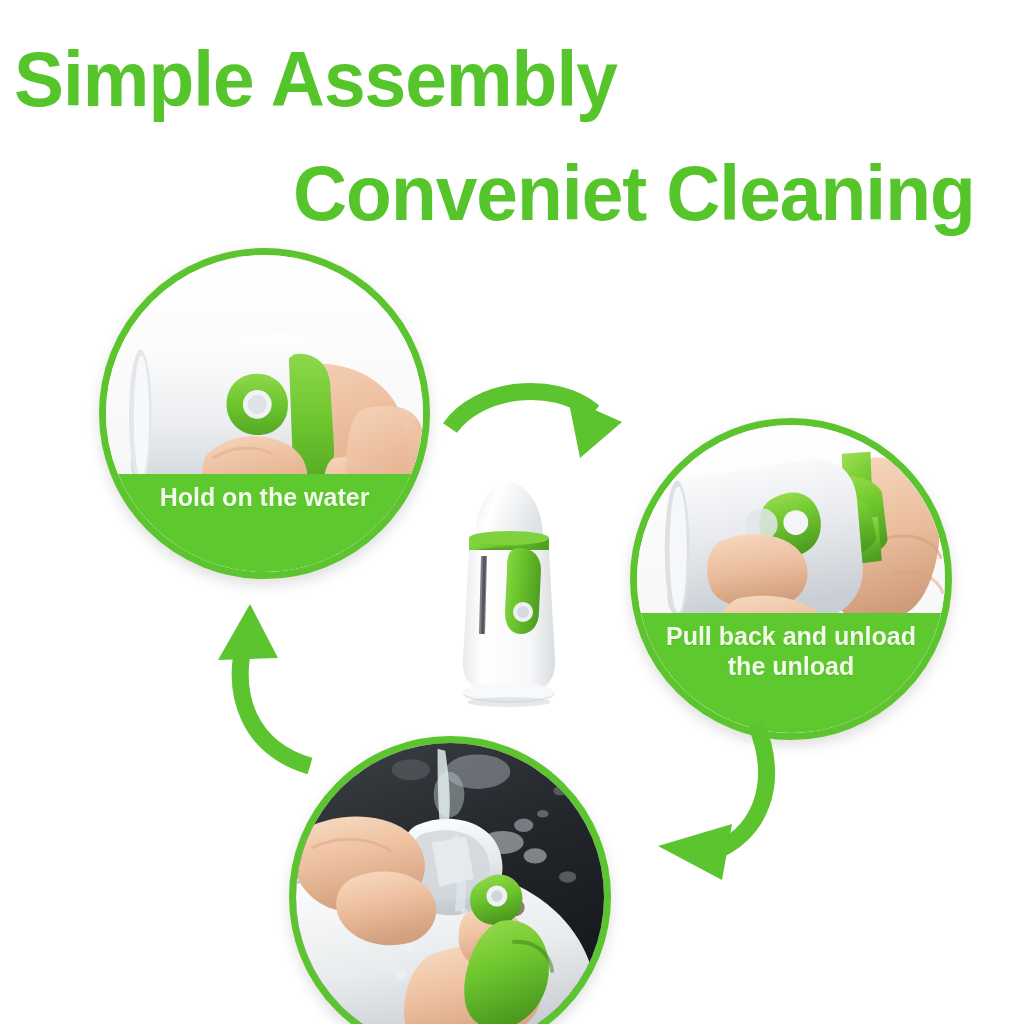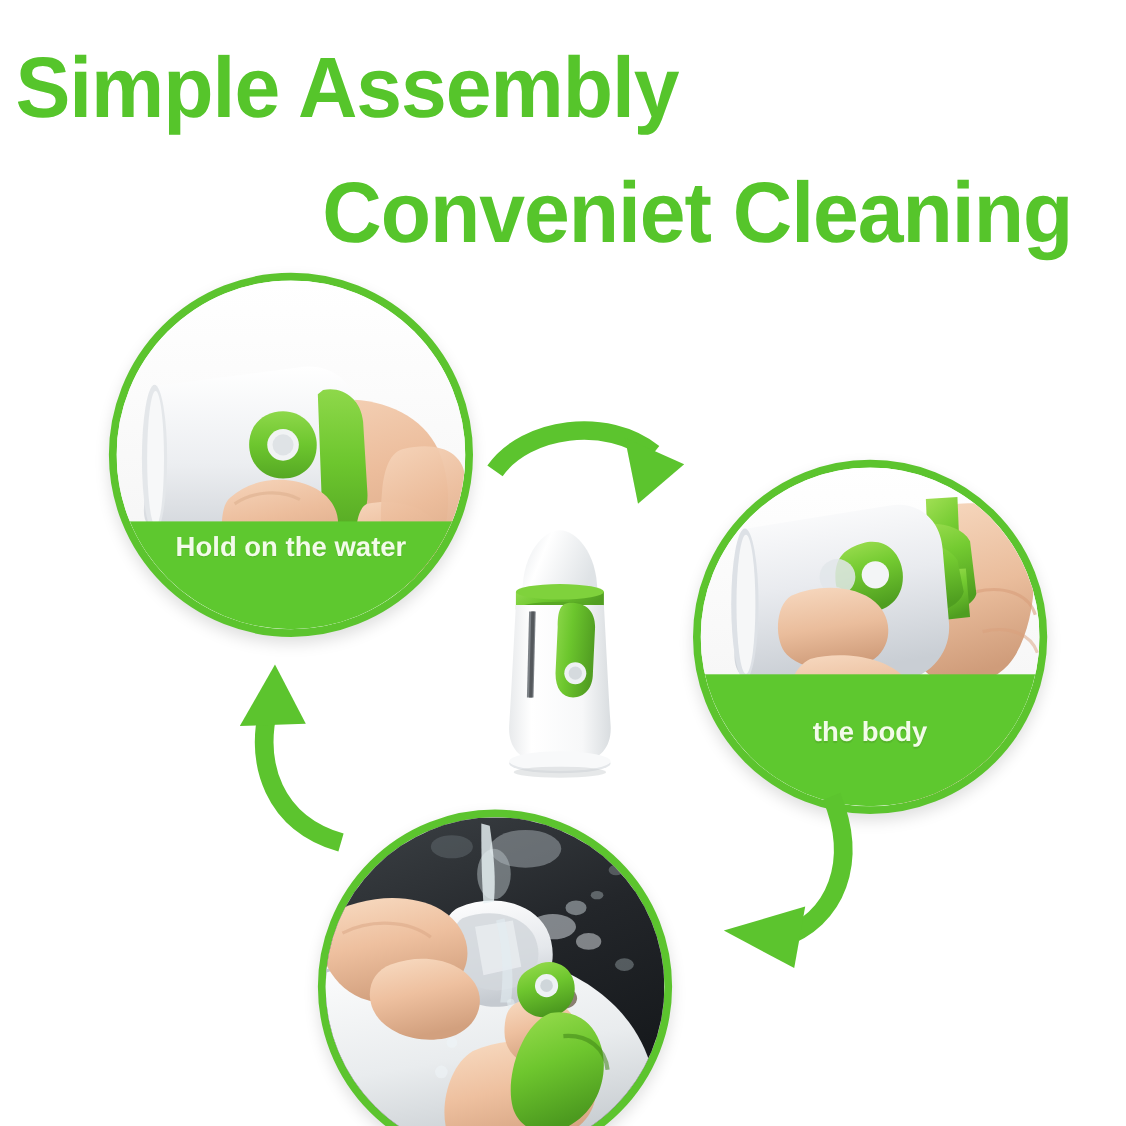--- a/index.html
+++ b/index.html
@@ -235,22 +235,22 @@
         <path d="M104 182 C134 174 174 180 192 198 C208 216 200 244 174 250
                  C140 258 100 248 88 228 C80 212 88 190 104 182 Z" fill="url(#s2skin)"></path>
         <path d="M150 208 C186 200 226 208 244 228" fill="none" stroke="#d99f7c" stroke-width="3" opacity="0.55"></path>
 
         <path d="M140 228 C190 214 260 222 290 252 C312 276 306 310 276 318
                  L150 320 C116 310 104 266 118 246 C124 236 130 231 140 228 Z" fill="url(#s2skin)" opacity="0.97"></path>
       </svg>
     </div>
     <div class="caption-band">
       <div class="caption-text">
-        <br>
-        <span>the body</span>
+        <span>Pull back and unload</span><br>
+        <span>the unload</span>
       </div>
     </div>
   </div>
 
   <div class="step-circle" id="circle-3">
     <div class="photo">
       <svg class="photo-svg" viewBox="0 0 322 322" preserveAspectRatio="xMidYMid slice">
         <defs>
           <linearGradient id="s3dark" x1="0" y1="0" x2="0.4" y2="1">
             <stop offset="0" stop-color="#3d4246"></stop>

